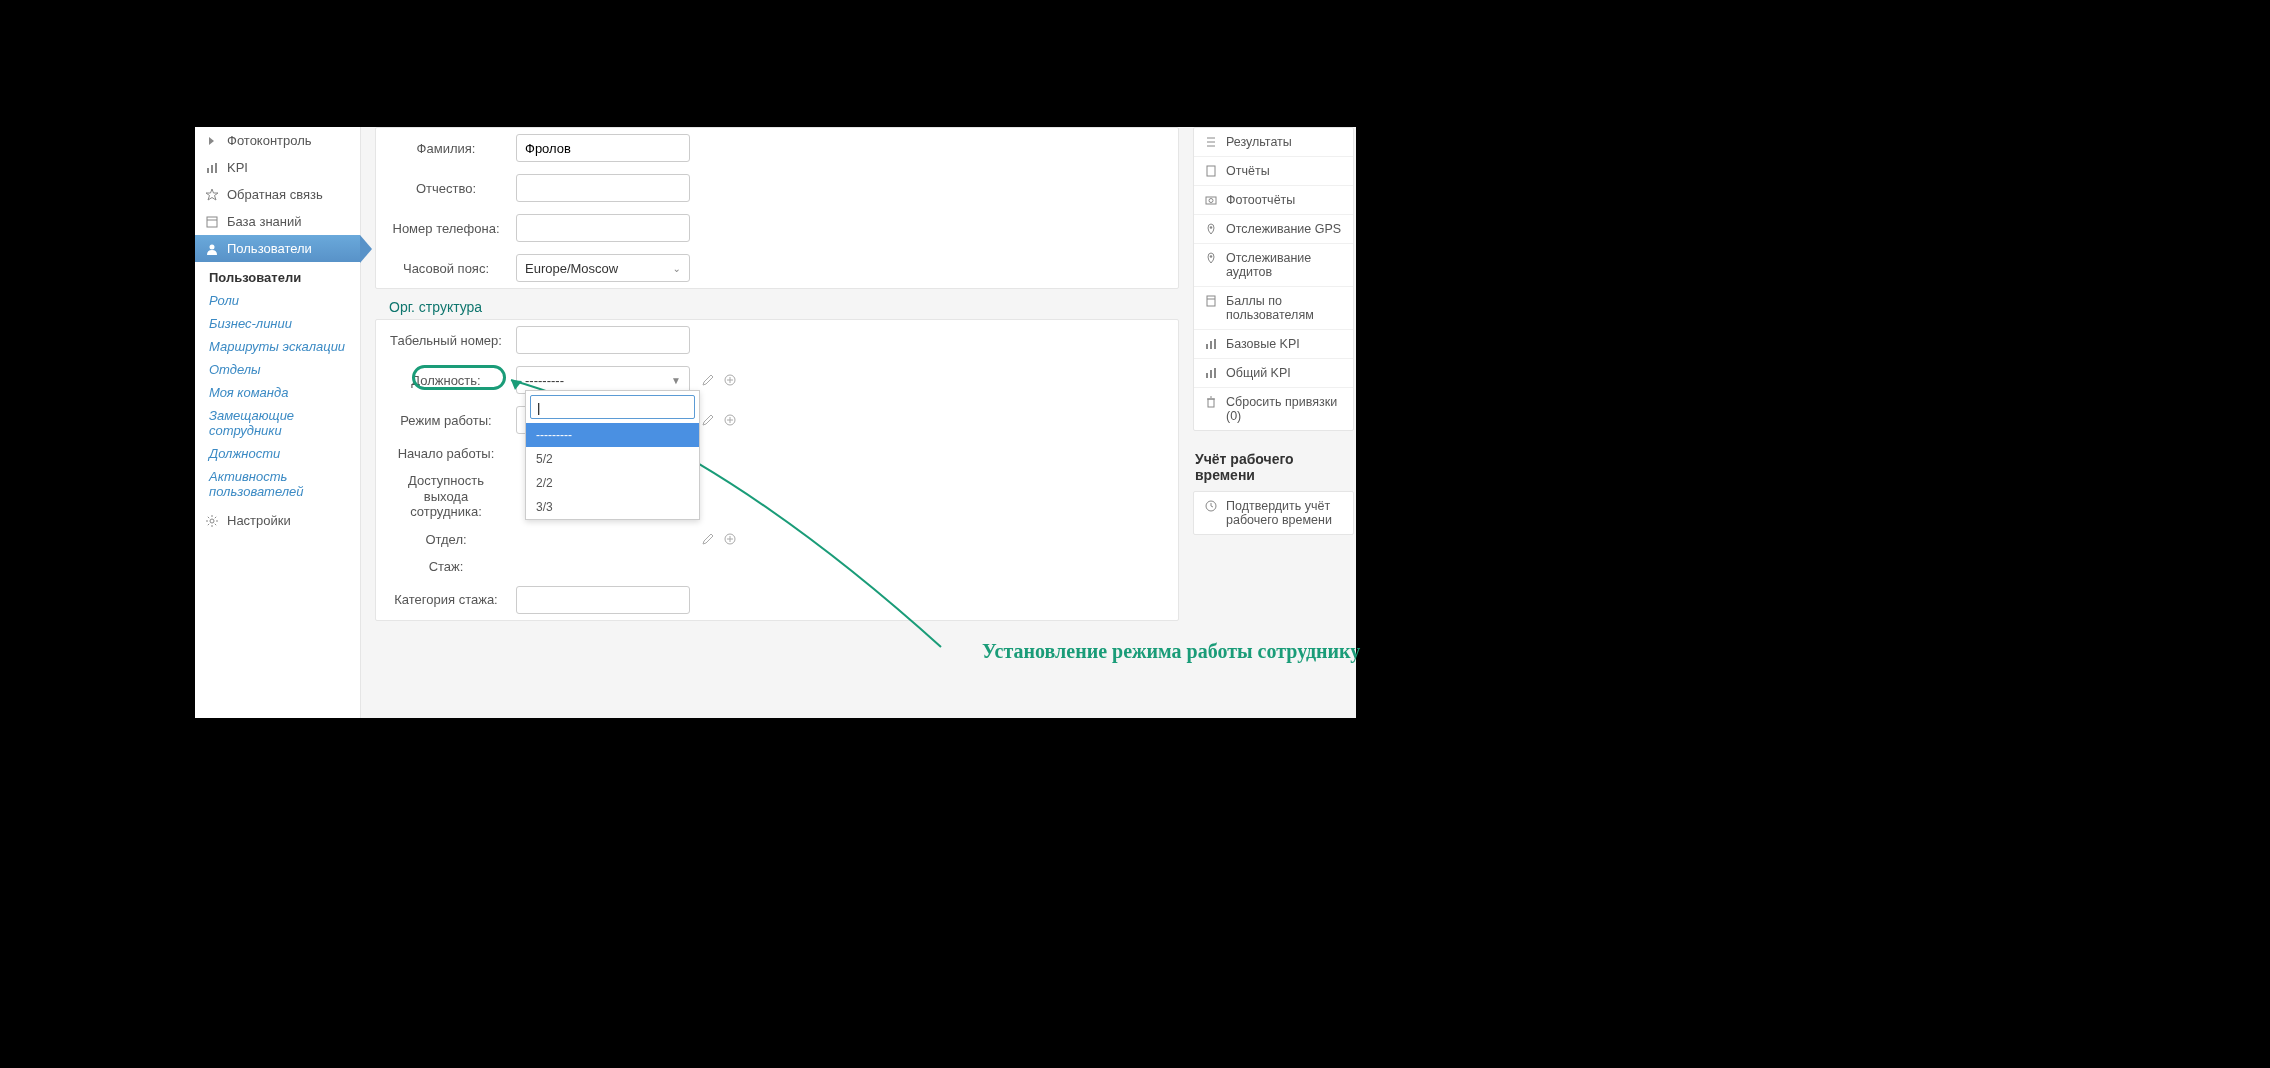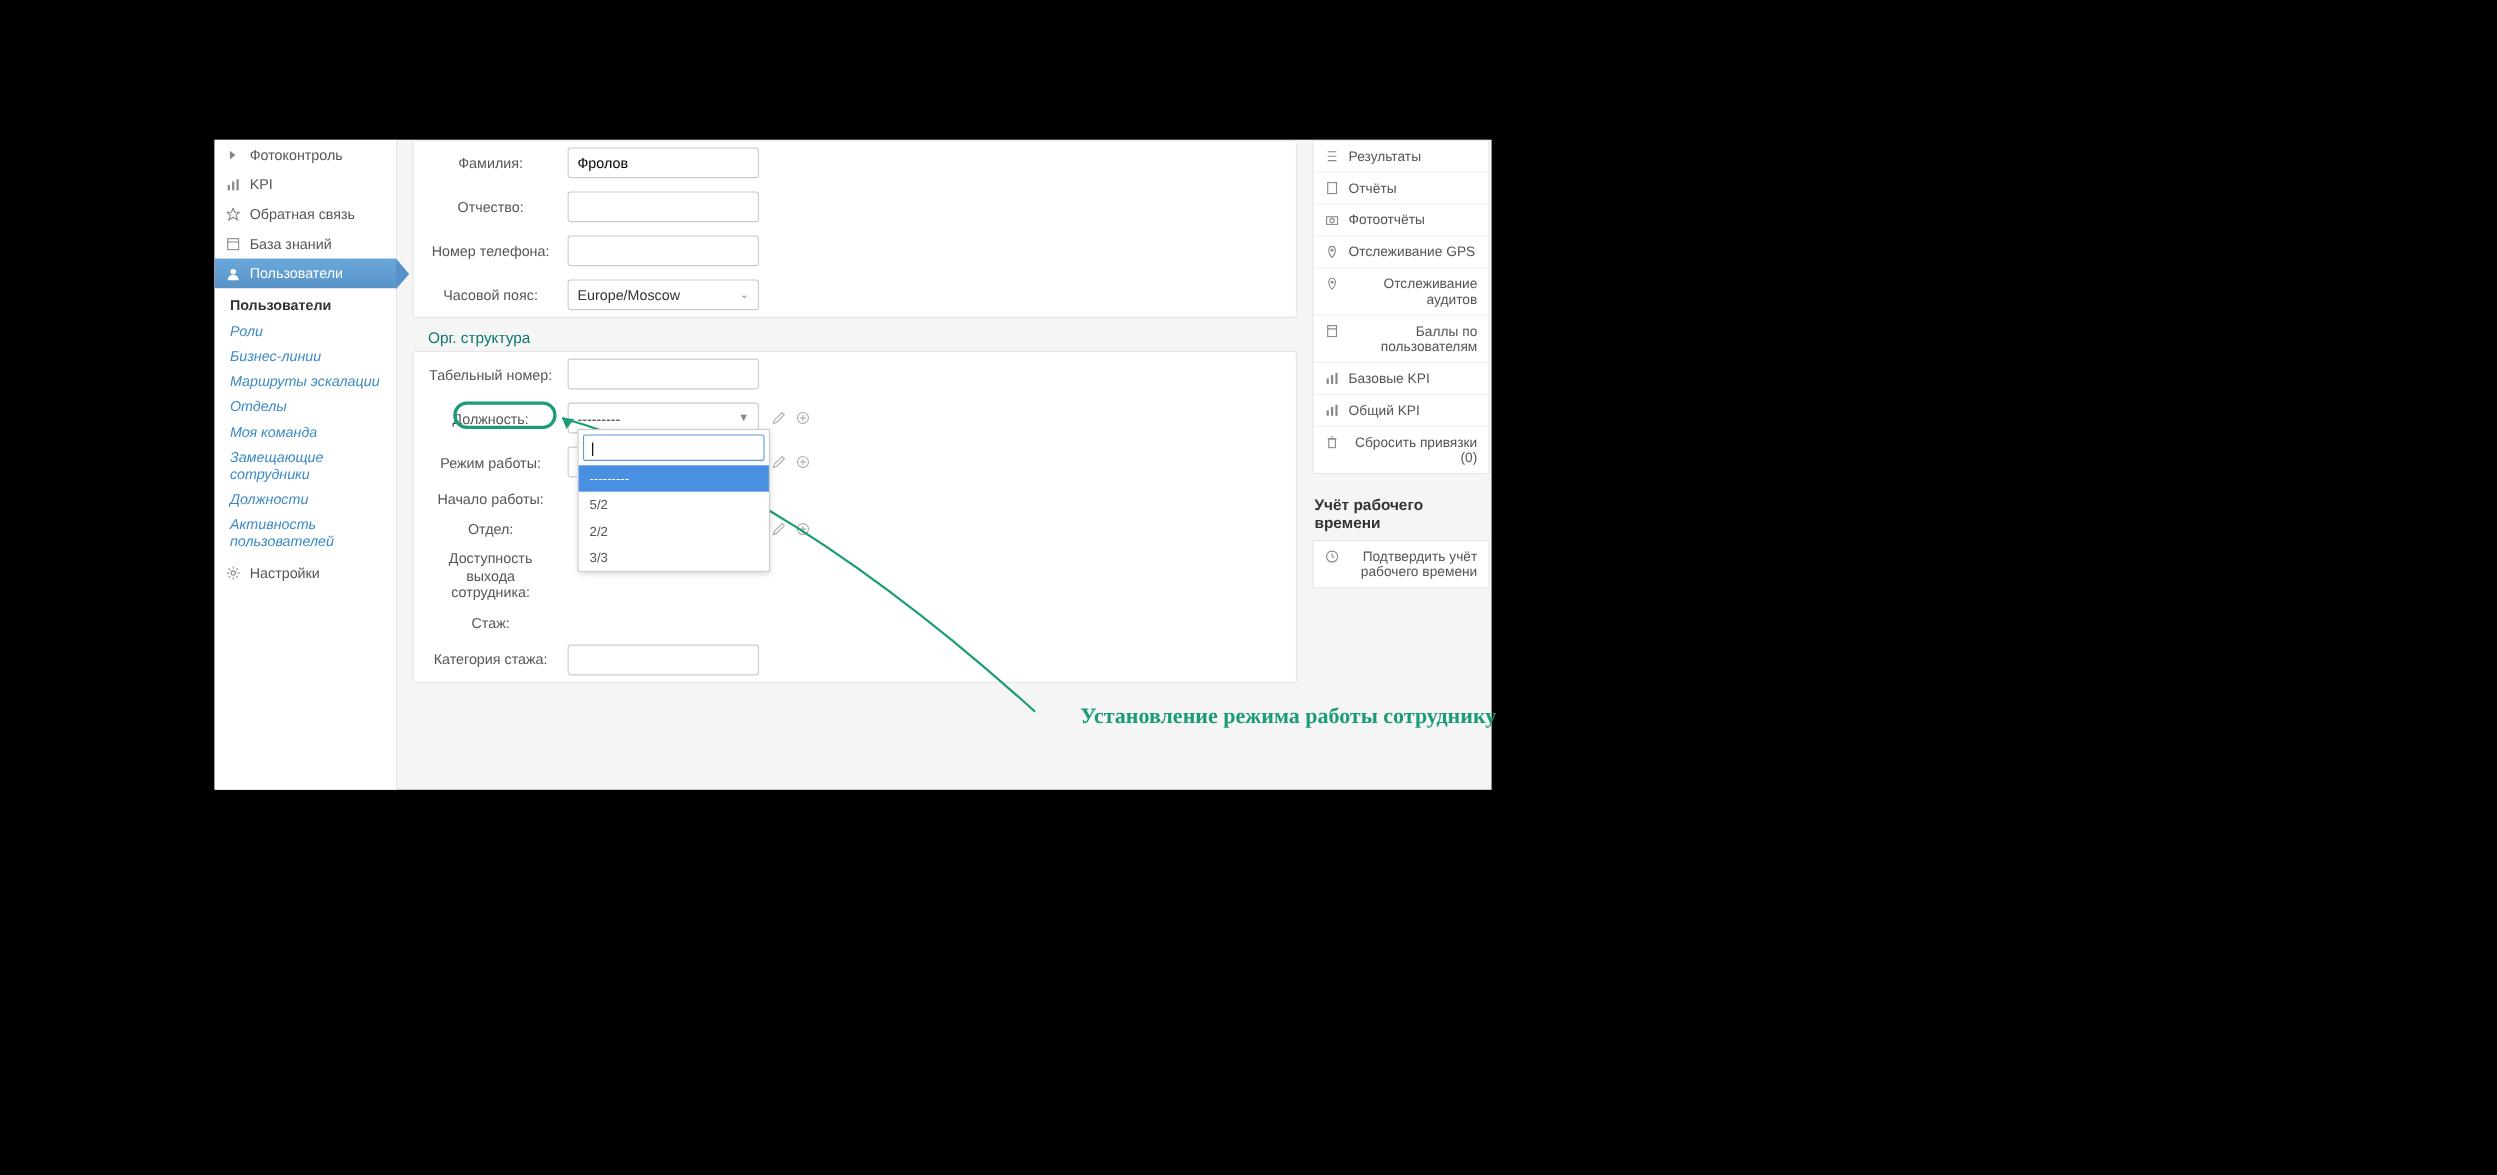--- a/index.html
+++ b/index.html
@@ -195,21 +195,20 @@
   }
   .right-item {
     display: flex;
     align-items: flex-start;
     gap: 8px;
     padding: 7px 10px;
     border-bottom: 1px solid #f0f0f0;
     font-size: 12.5px;
     color: #555;
     cursor: pointer;
-    text-align: right;
   }
   .right-item:last-child { border-bottom: none; }
   .right-section-title {
     font-weight: bold;
     font-size: 14px;
     color: #333;
     padding: 6px 2px 8px;
   }
 
   
@@ -377,39 +376,39 @@
                 <line x1="6" y1="3" x2="6" y2="9" stroke="#aaa"></line>
                 <line x1="3" y1="6" x2="9" y2="6" stroke="#aaa"></line>
               </svg>
           </span>
         </div>
       </div>
       <div class="form-row">
         <div class="form-label">Начало работы:</div>
       </div>
       <div class="form-row">
+        <div class="form-label" style="line-height:1.2">Доступность выхода сотрудника:</div>
+      </div>
+      <div class="form-row">
         <div class="form-label">Отдел:</div>
         <div style="width:174px"></div>
         <div class="row-actions">
           <span class="action-icon">
             <svg width="12" height="12" viewBox="0 0 12 12">
                 <path d="M1 11 L2 8 L9 1 L11 3 L4 10 Z" fill="none" stroke="#aaa"></path>
               </svg>
           </span>
           <span class="action-icon">
             <svg width="12" height="12" viewBox="0 0 12 12">
                 <circle cx="6" cy="6" r="5" fill="none" stroke="#aaa"></circle>
                 <line x1="6" y1="3" x2="6" y2="9" stroke="#aaa"></line>
                 <line x1="3" y1="6" x2="9" y2="6" stroke="#aaa"></line>
               </svg>
           </span>
         </div>
-      </div>
-      <div class="form-row">
-        <div class="form-label" style="line-height:1.2">Доступность выхода сотрудника:</div>
       </div>
       <div class="form-row">
         <div class="form-label">Стаж:</div>
       </div>
       <div class="form-row">
         <div class="form-label">Категория стажа:</div>
         <input class="form-control" style="">
       </div>
 
     </div>

